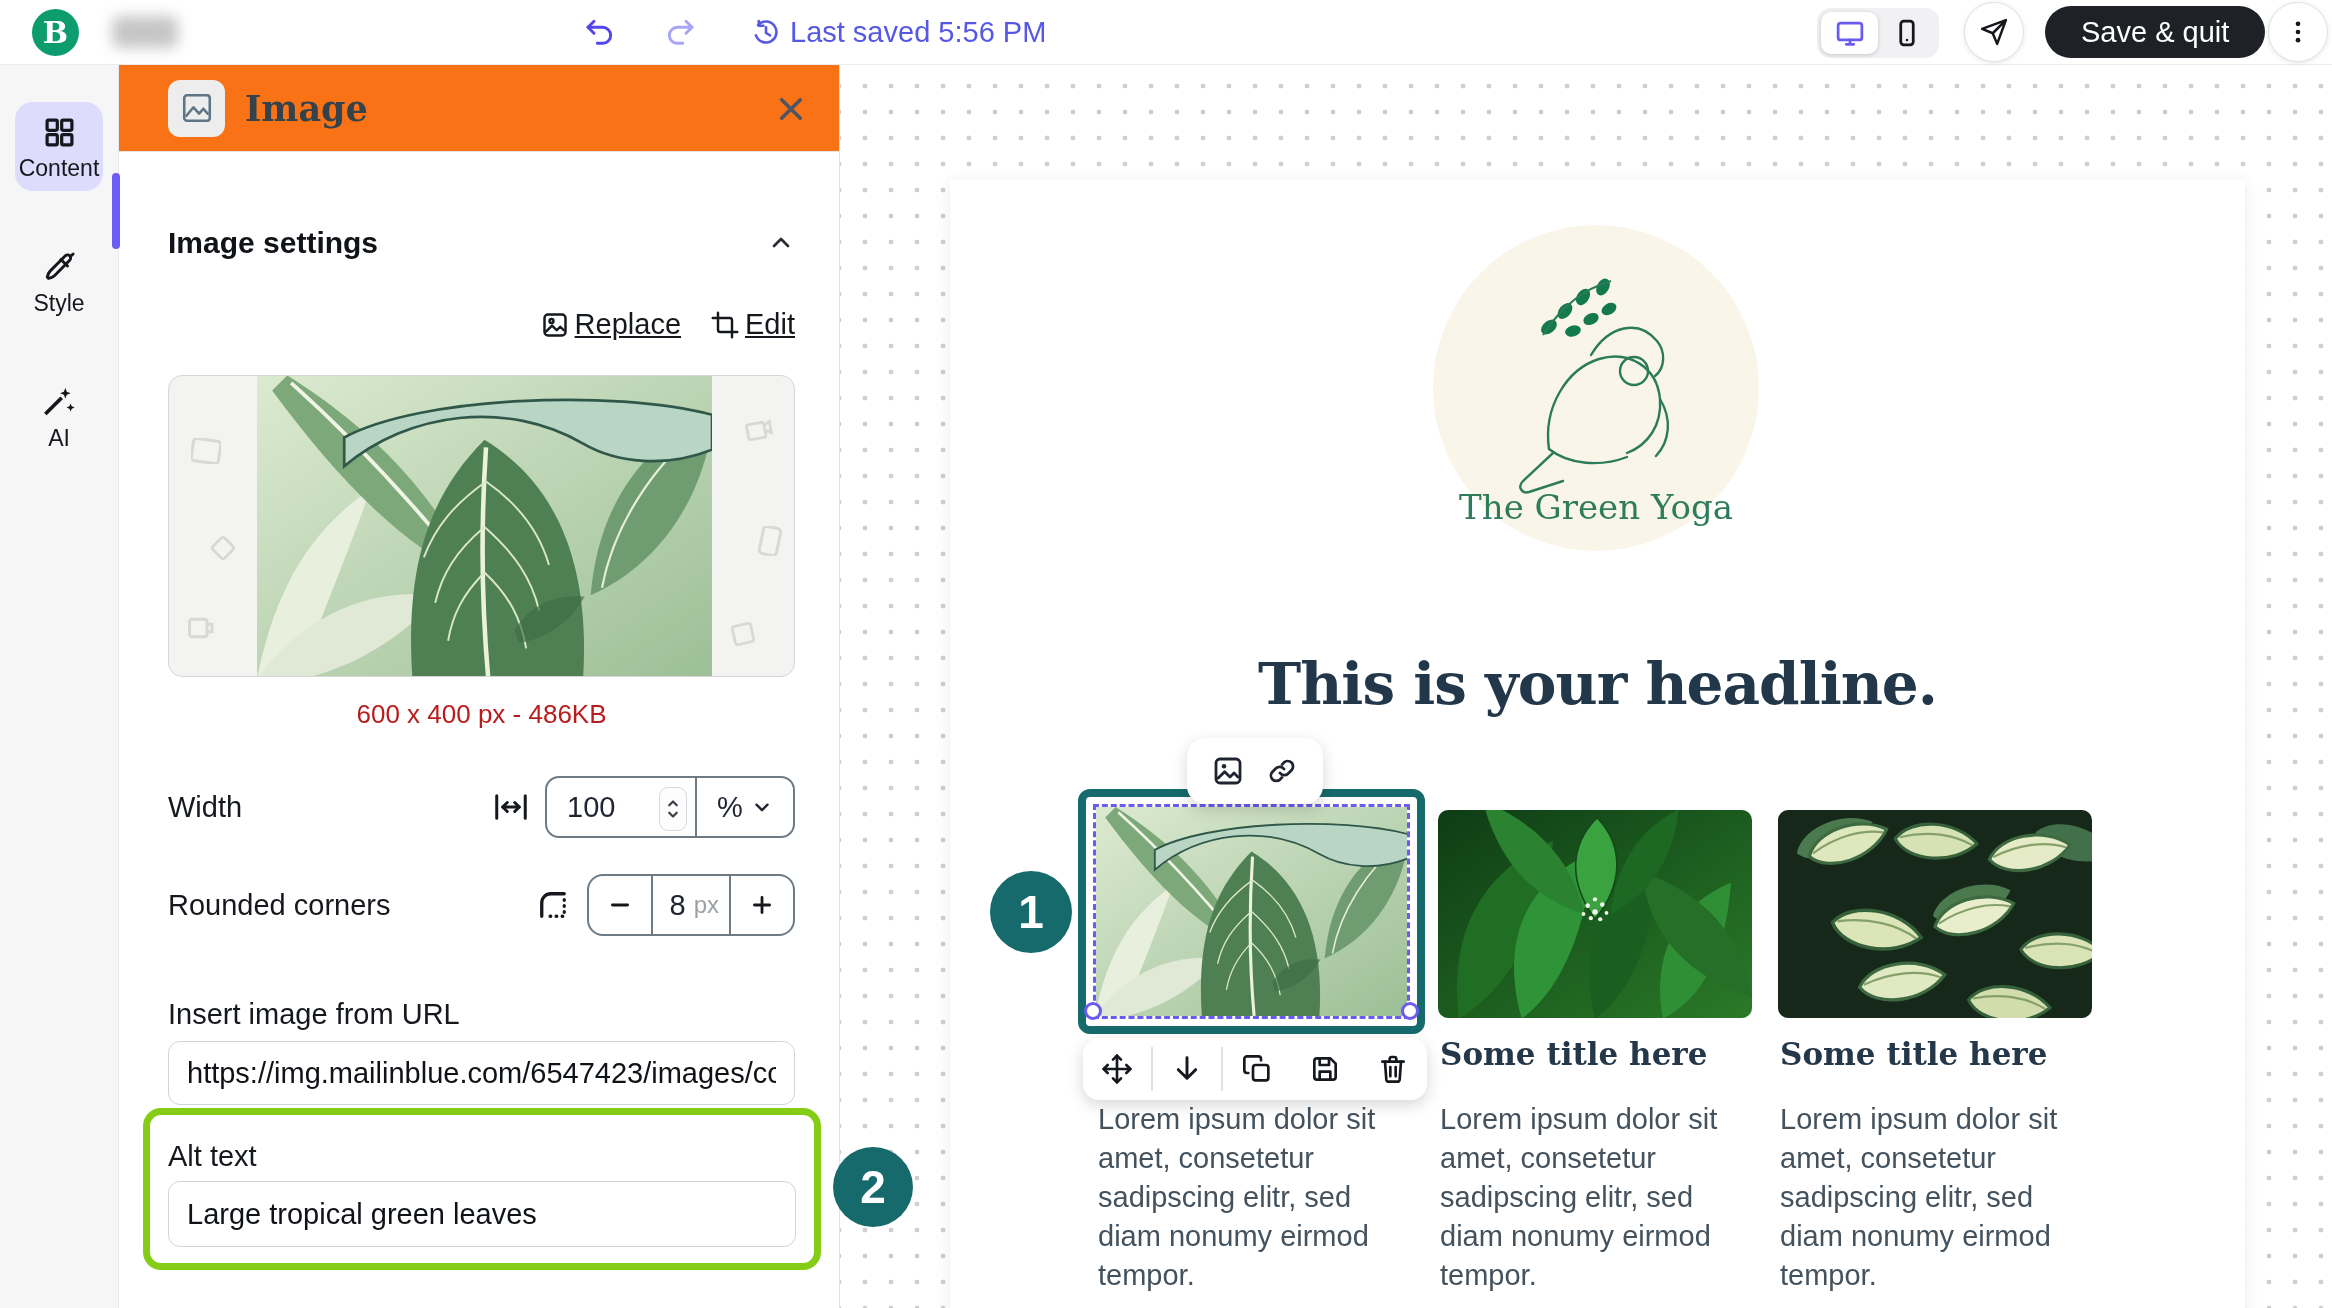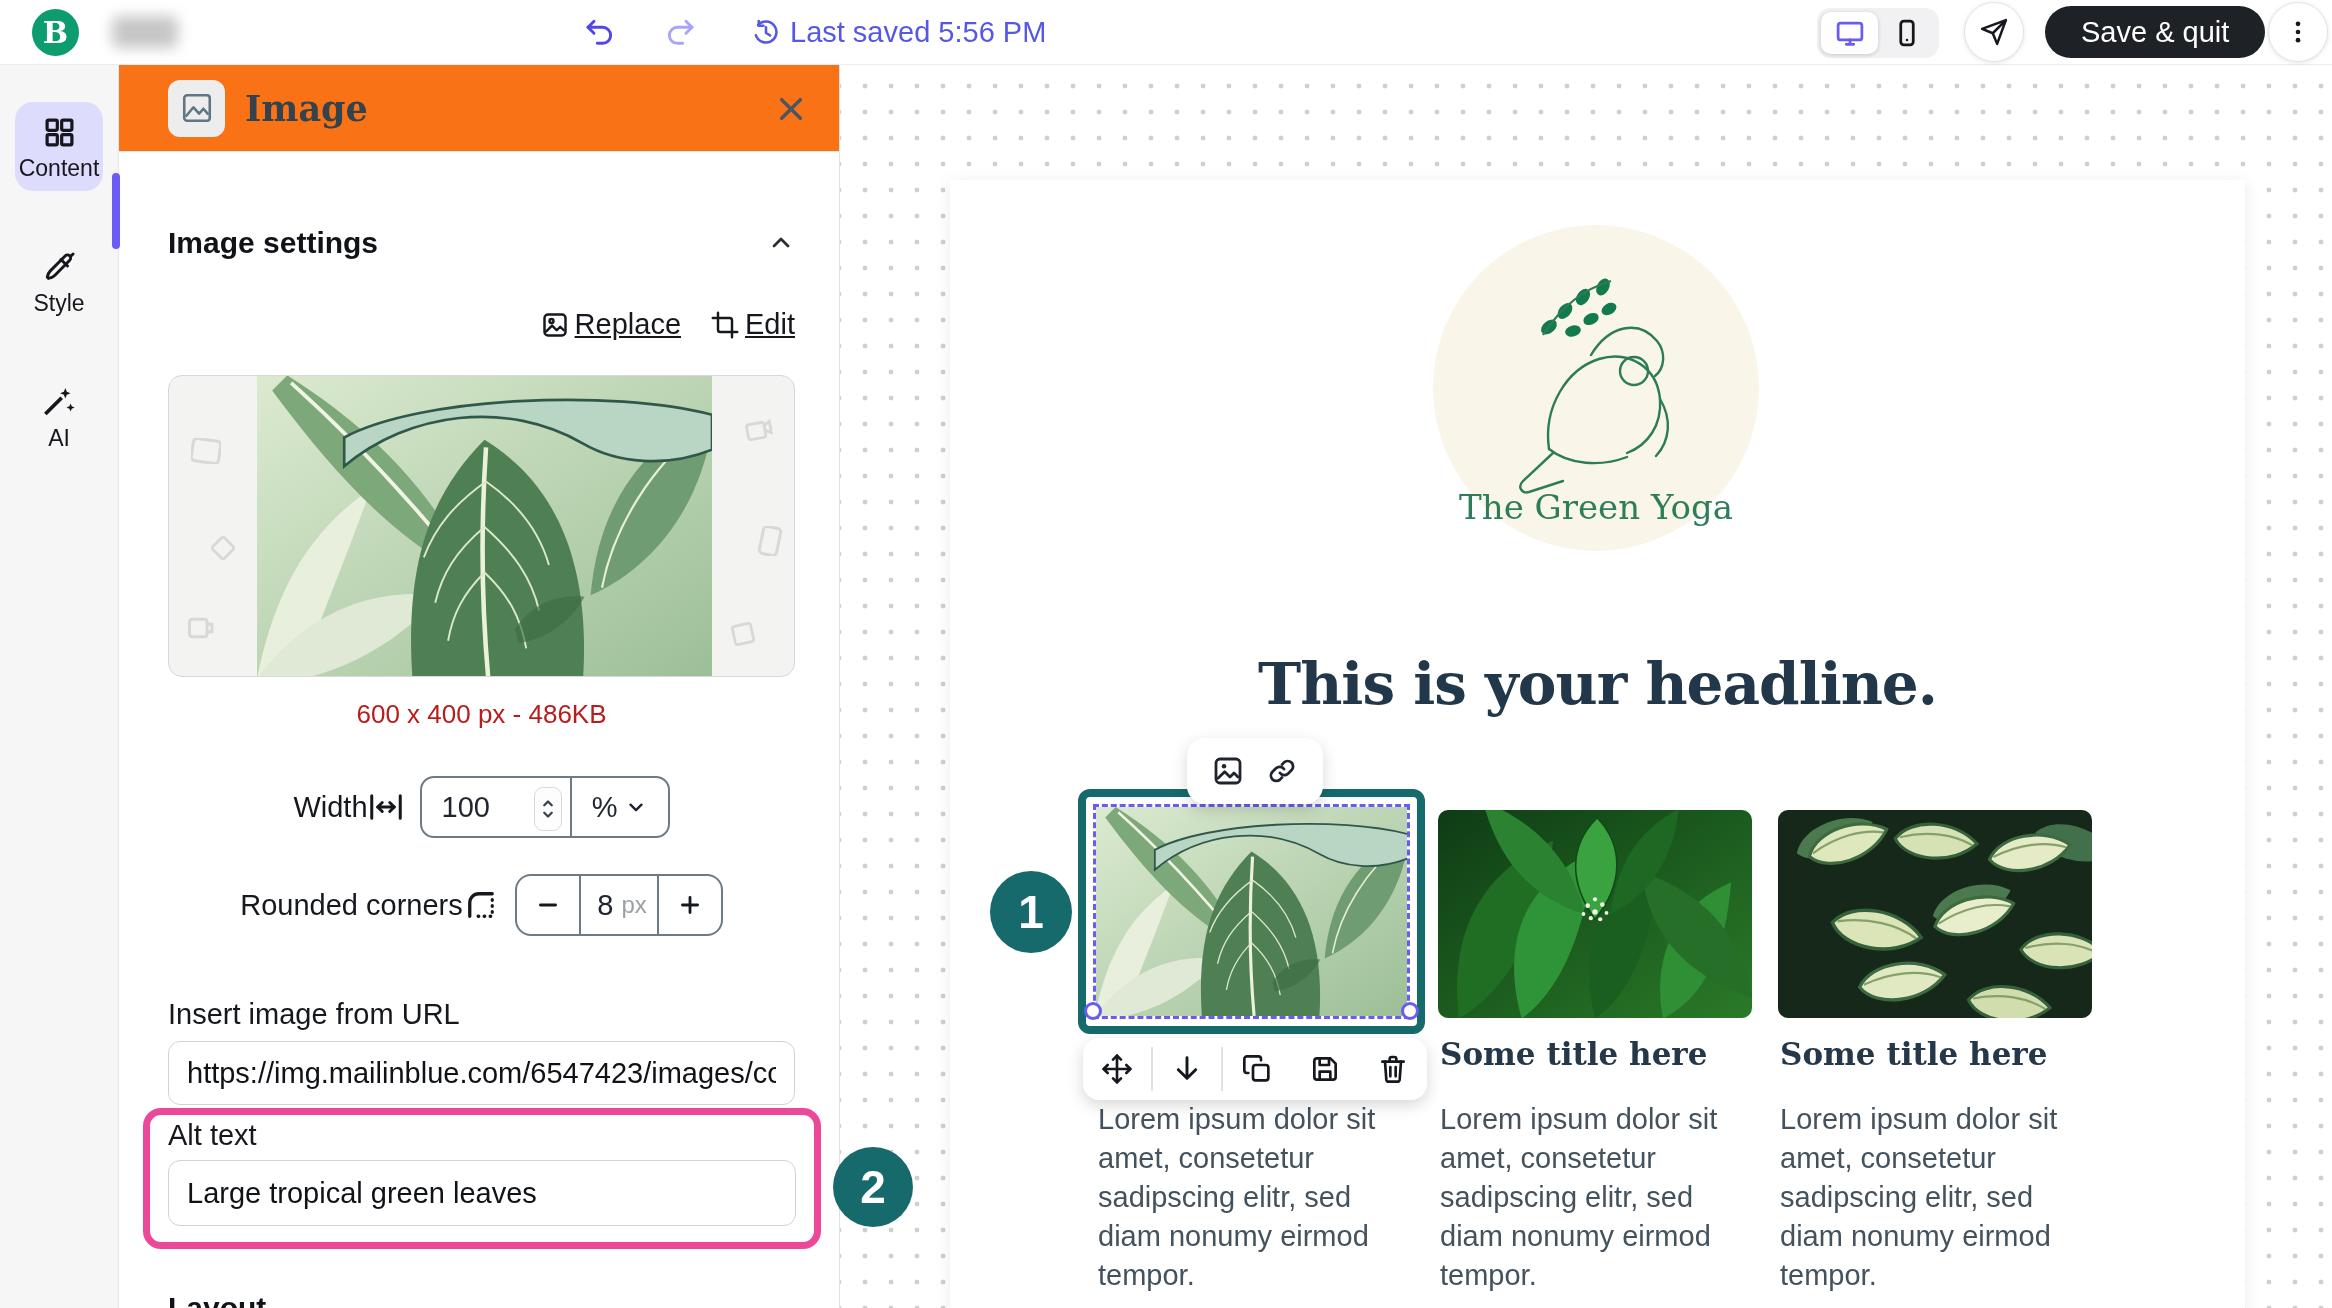--- a/index.html
+++ b/index.html
@@ -59,21 +59,21 @@
   #replace-row { margin-top:48px; display:flex; justify-content:flex-end; align-items:center; gap:30px; }
   .mini-link { display:flex; align-items:center; gap:6px; font-size:29px; font-weight:500; color:#15181d;
     cursor:pointer; }
   .mini-link span { text-decoration:underline; }
   .link-ic { width:28px; height:28px; }
   #preview-box { margin-top:34px; height:302px; border:1.5px solid #d7d7d9; border-radius:14px;
     background:#f3f3f2; position:relative; overflow:hidden; }
   #preview-img { position:absolute; left:88px; top:0; width:455px; height:302px; }
   .ph-shape { position:absolute; color:#c2c5c2; opacity:.55; }
   #img-meta { margin-top:22px; text-align:center; font-size:26px; color:#b91c1c; }
-  .ctl-row { display:flex; align-items:center; justify-content:center; }
+  .ctl-row { display:flex; align-items:center; justify-content:space-between; }
   #width-row { margin-top:46px; }
   #rounded-row { margin-top:36px; }
   .ctl-label { font-size:29px; color:#15181d; }
   .ctl-right { display:flex; align-items:center; gap:16px; }
   .ctl-ic { width:36px; height:36px; color:#15181d; }
   #width-group { width:250px; height:62px; border:2px solid #6e7a84; border-radius:14px; display:flex;
     overflow:hidden; background:#fff; }
   #width-num { width:150px; display:flex; align-items:center; position:relative; padding-left:20px;
     font-size:29px; border-right:2px solid #6e7a84; }
   #width-spinner { position:absolute; right:8px; top:9px; width:28px; height:44px; border:1.5px solid #d9d9db;
@@ -85,21 +85,21 @@
     overflow:hidden; background:#fff; }
   .step-btn { width:62px; display:flex; align-items:center; justify-content:center; color:#15181d; cursor:pointer; }
   #rounded-val { flex:1; border-left:2px solid #6e7a84; border-right:2px solid #6e7a84; display:flex;
     align-items:center; justify-content:flex-end; padding-right:10px; gap:8px; font-size:29px; }
   #rounded-val .unit { font-size:24px; color:#9aa0a6; }
   .field-label { font-size:29px; color:#15181d; }
   #url-label { margin-top:62px; }
   .text-input { width:100%; height:64px; border:1.5px solid #cfd4d9; border-radius:12px; font-size:29px;
     padding:0 18px; color:#0f1216; font-family:"Liberation Sans", sans-serif; background:#fff; }
   #url-input { margin-top:10px; }
-  #alt-box { margin:3px -26px 0 -25px; border:7px solid #ec4899; border-radius:18px; padding:4px 18px 16px; }
+  #alt-box { margin:3px -26px 0 -25px; border:7px solid #84cc16; border-radius:18px; padding:25px 18px 16px; }
   #alt-input { margin-top:8px; height:66px; }
   #next-section { margin-top:42px; font-size:30px; font-weight:bold; color:#101317; }
 
   
   #canvas { position:absolute; left:840px; top:65px; right:0; bottom:0; background:#fff;
     background-image:radial-gradient(circle, #cfcfcf 2.1px, transparent 2.7px);
     background-size:26px 26px; background-position:12px 8px; }
   #sheet { position:absolute; left:110px; top:115px; width:1295px; bottom:-20px; background:#fff;
     box-shadow:0 2px 16px rgba(0,0,0,.08); }
   #logo { position:absolute; left:481px; top:43px; width:330px; height:330px; }

